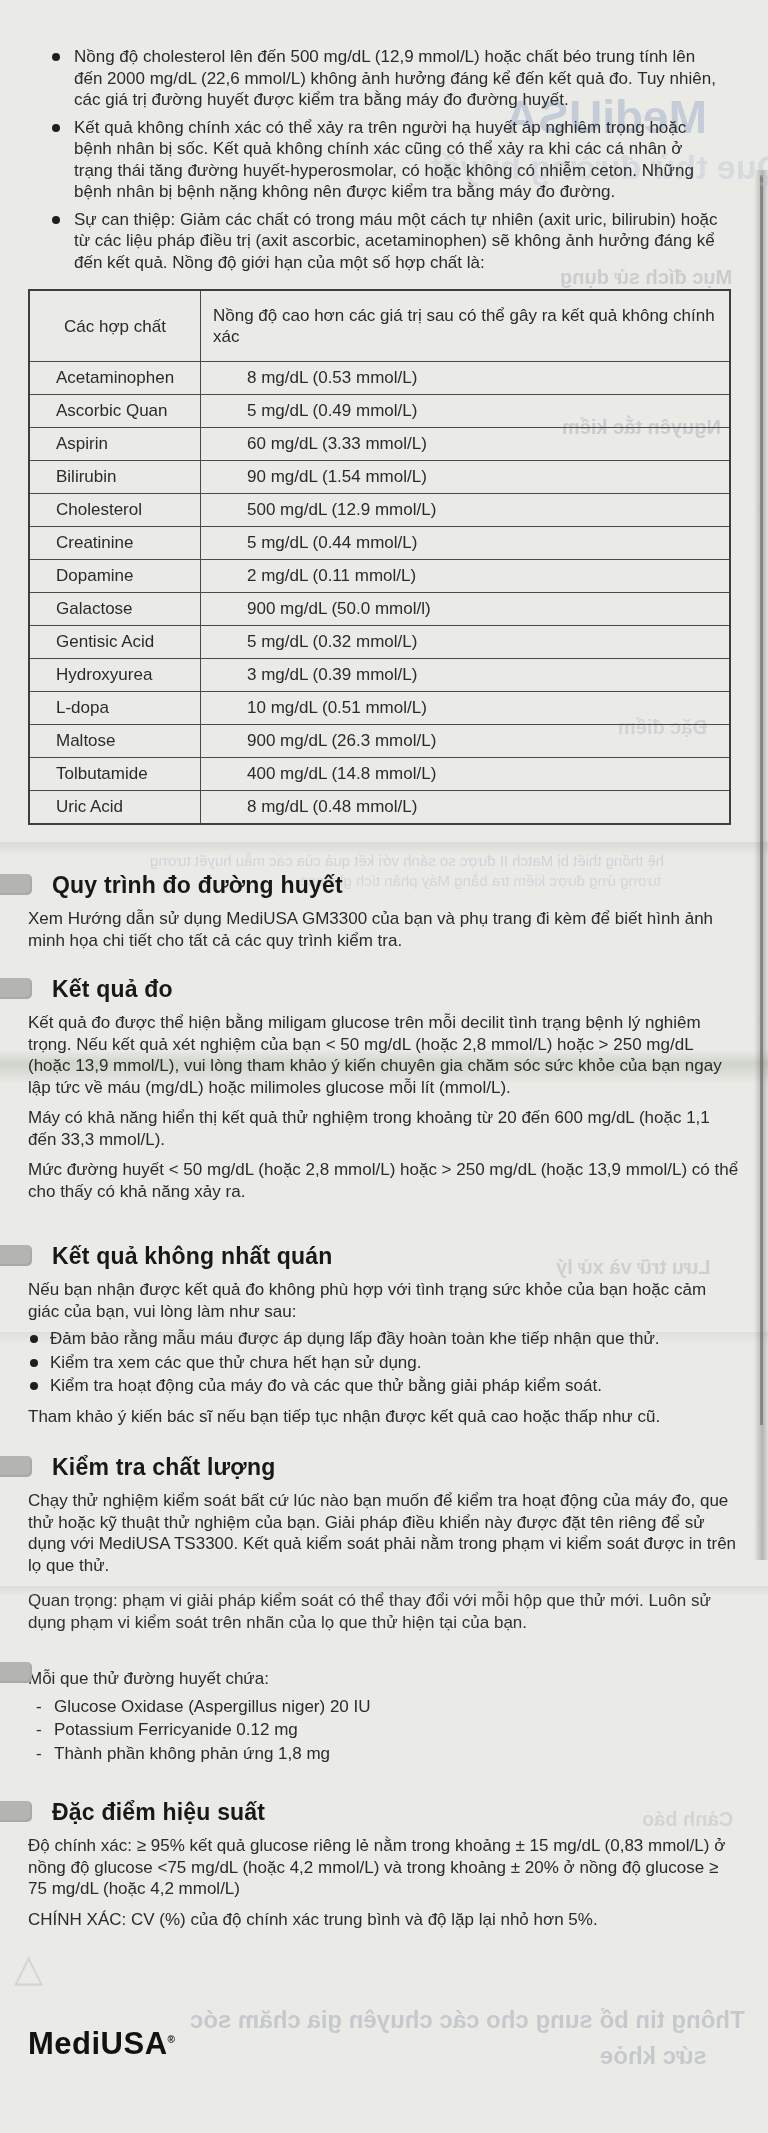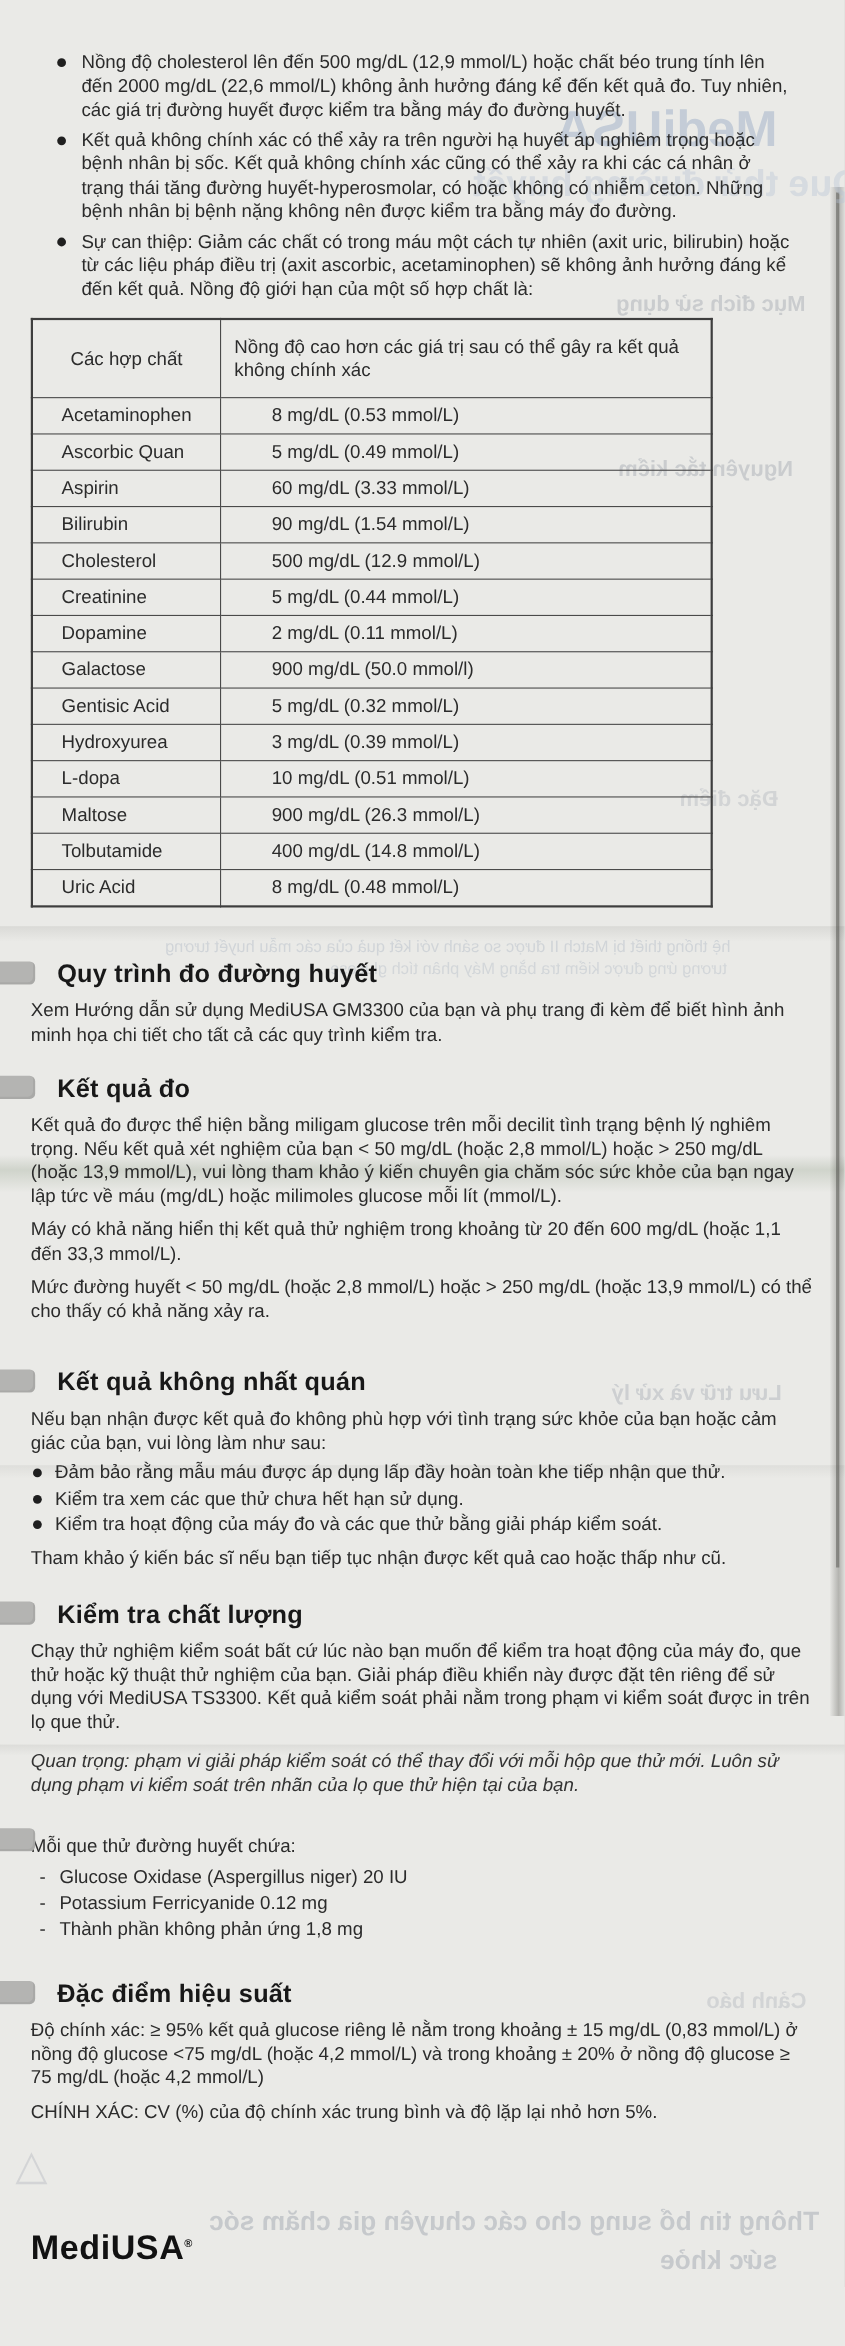--- a/index.html
+++ b/index.html
@@ -30,37 +30,37 @@
   .edge-shadow{position:absolute;top:170px;right:0;width:14px;height:1390px;
     background:linear-gradient(90deg,rgba(0,0,0,0),rgba(90,90,85,0.38) 60%,rgba(0,0,0,0.05));}
   .edge-line{position:absolute;top:175px;right:5px;width:3px;height:1250px;background:rgba(70,70,66,0.45);}
 
   
   .top-bullets{list-style:none;margin:16px;padding:0;max-width:712px;}
   .top-bullets li{position:relative;padding-left:30px;margin:0 0 6px 0;font-size:17px;line-height:21.5px;}
   .dot{position:absolute;left:8px;top:7px;width:8px;height:8px;border-radius:50%;background:#1f1f1f;}
 
   
-  table.limits{border-collapse:collapse;margin-top:16px;width:620px;
+  table.limits{border-collapse:collapse;margin-top:16px;width:703px;
     border:2px solid #3e3e3e;}
   table.limits th,table.limits td{border:1px solid #4a4a4a;font-weight:400;}
   table.limits th{font-size:17px;line-height:21px;height:62px;}
   th.col-compound{width:168px;text-align:center;}
   th.col-limit{text-align:left;padding:4px 10px 4px 12px;}
   table.limits td{font-size:17px;height:30px;padding-top:1px;}
   td.c1{padding-left:26px;}
   td.c2{padding-left:46px;}
 
   
   .sec-head{position:relative;display:flex;align-items:center;}
   .sq{position:absolute;left:-28px;top:3px;width:32px;height:21px;background:#b4b4b2;border-radius:0 5px 5px 0;
       box-shadow:inset -2px -2px 0 rgba(0,0,0,0.06);}
   h2.sec-title{margin:0 0 0 24px;font-size:23px;line-height:28px;font-weight:700;color:#181818;letter-spacing:0.2px;}
   .sec p{margin:9px 0 0 0;font-size:17px;line-height:21.5px;max-width:714px;}
-  .sec p.note{font-style:italic;margin-top:14px;color:#333;}
+  .sec p.note{margin-top:14px;color:#333;}
   .sub-bullets,.dash-list{list-style:none;margin:6px 0 0 0;padding:0;max-width:714px;}
   .sub-bullets li{position:relative;padding-left:22px;font-size:17px;line-height:21.5px;margin-top:2px;}
   .sub-bullets .dot{left:2px;}
   .dash-list li{position:relative;padding-left:26px;font-size:17px;line-height:21.5px;margin-top:2px;}
   .dash{position:absolute;left:8px;top:0;}
   .sec-0{margin-top:46px;}
   .sec-1{margin-top:24px;}
   .sec-2{margin-top:40px;}
   .sec-3{margin-top:26px;}
   .sec-4{margin-top:26px;}

